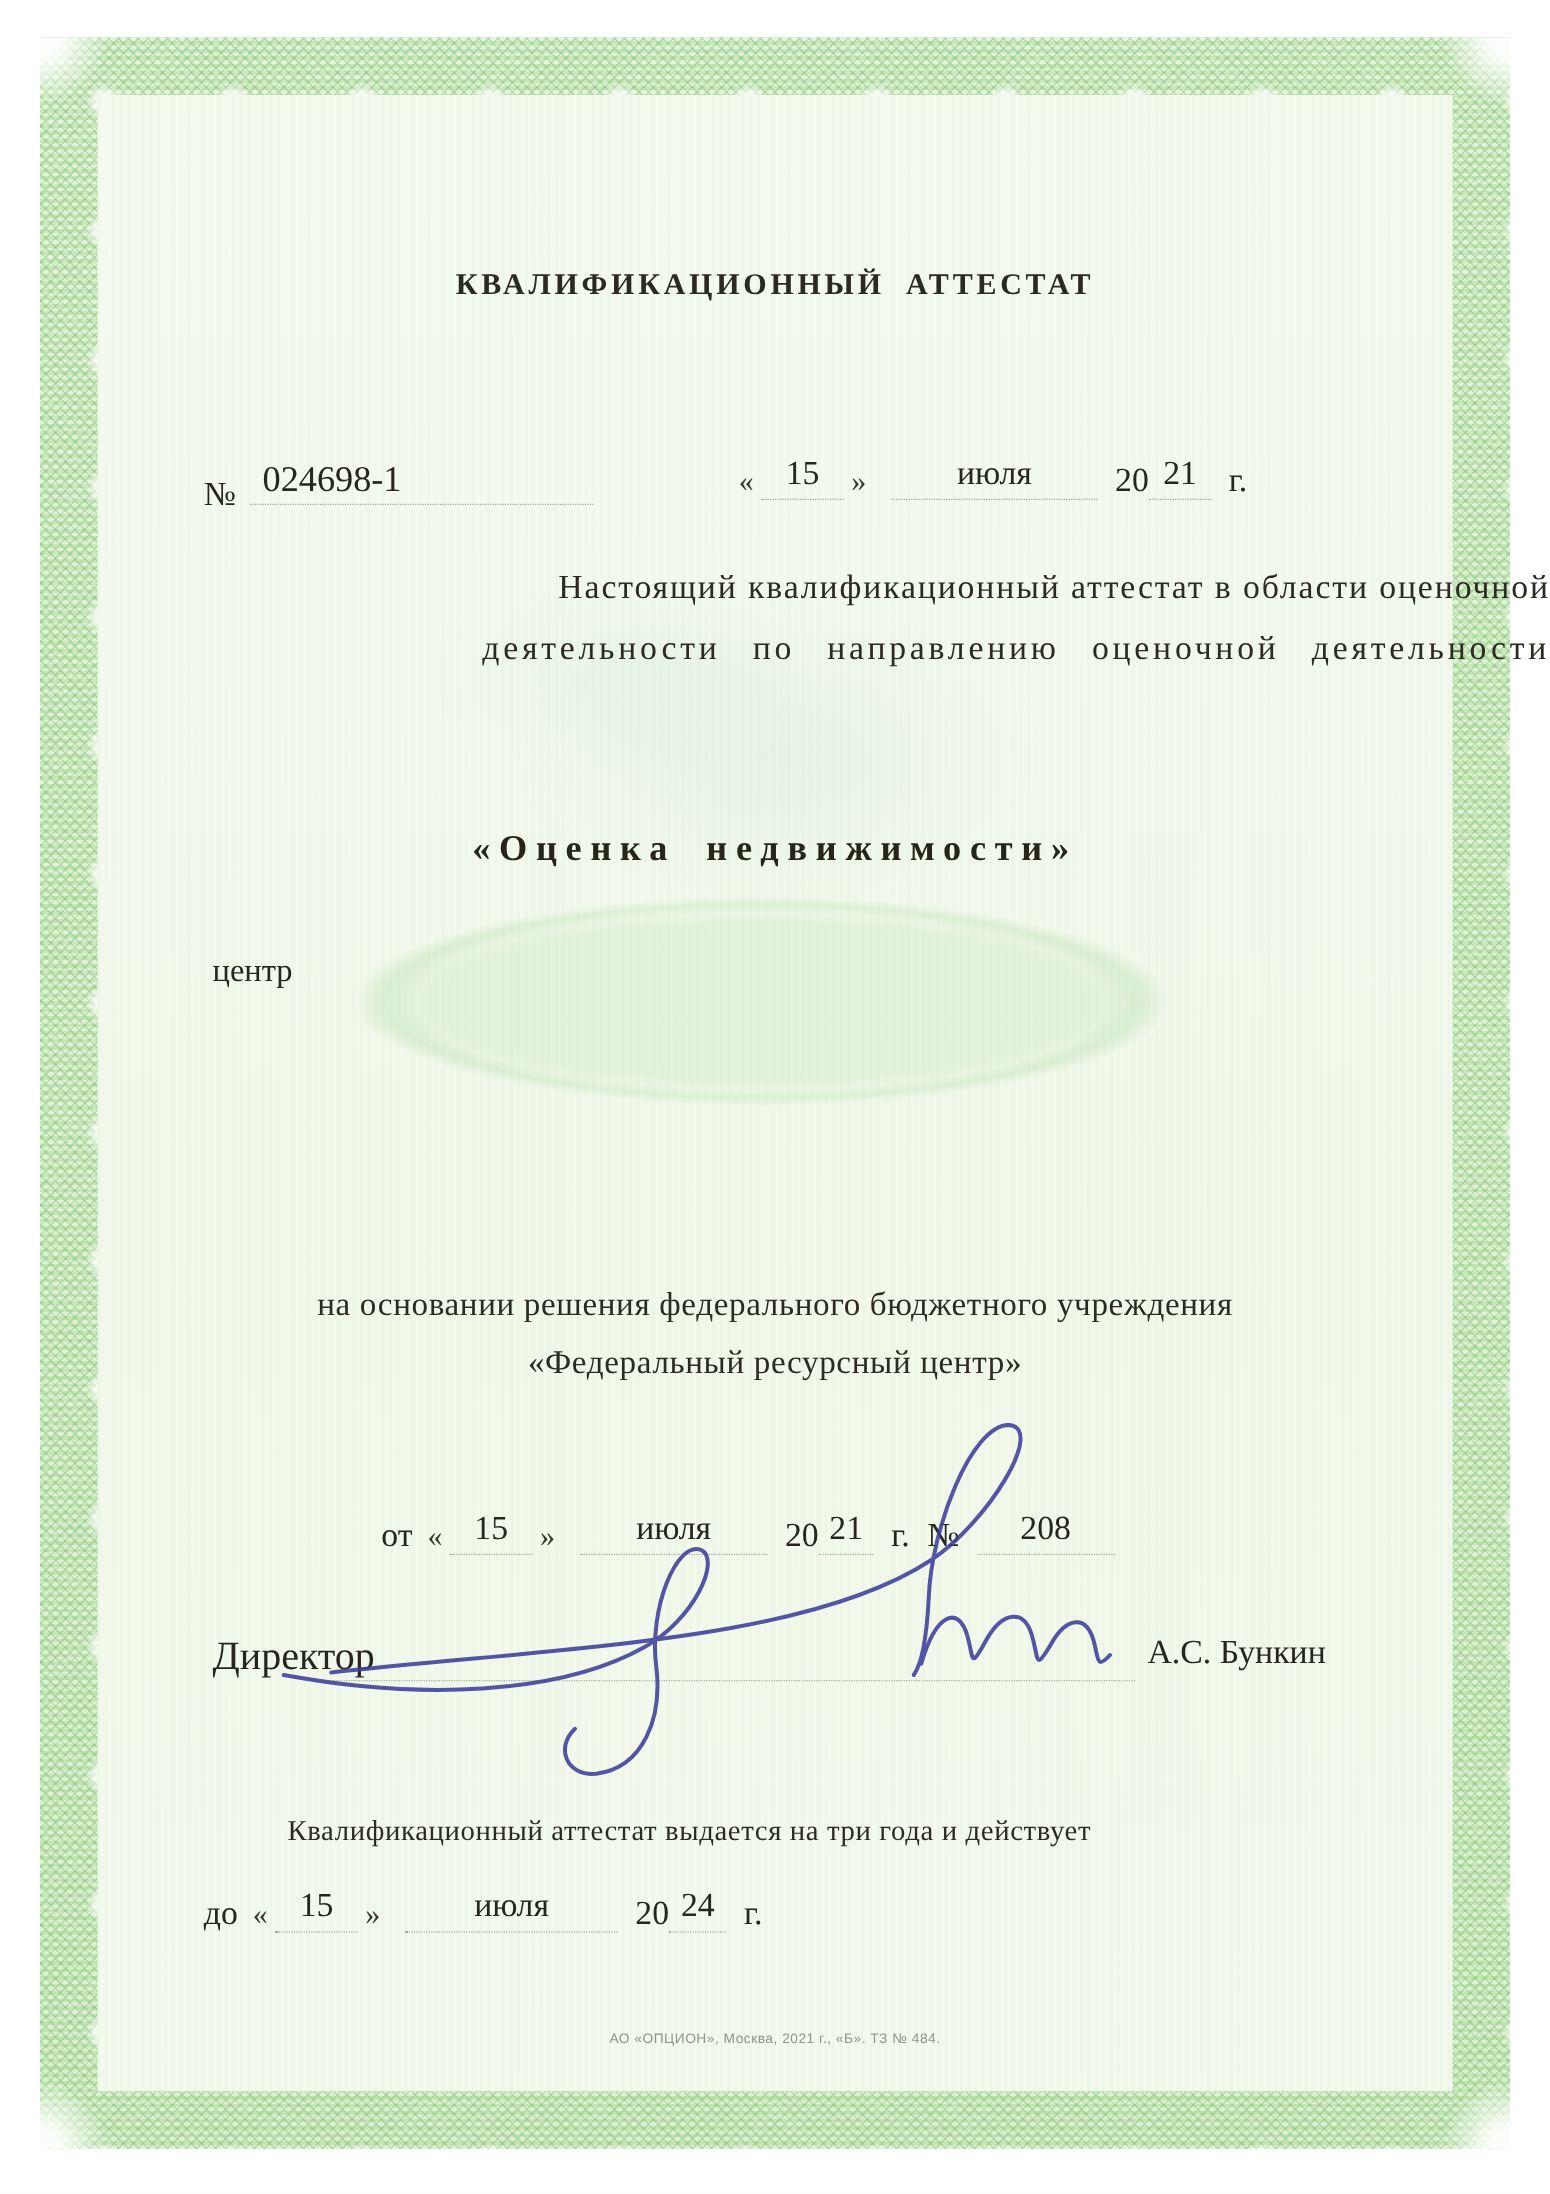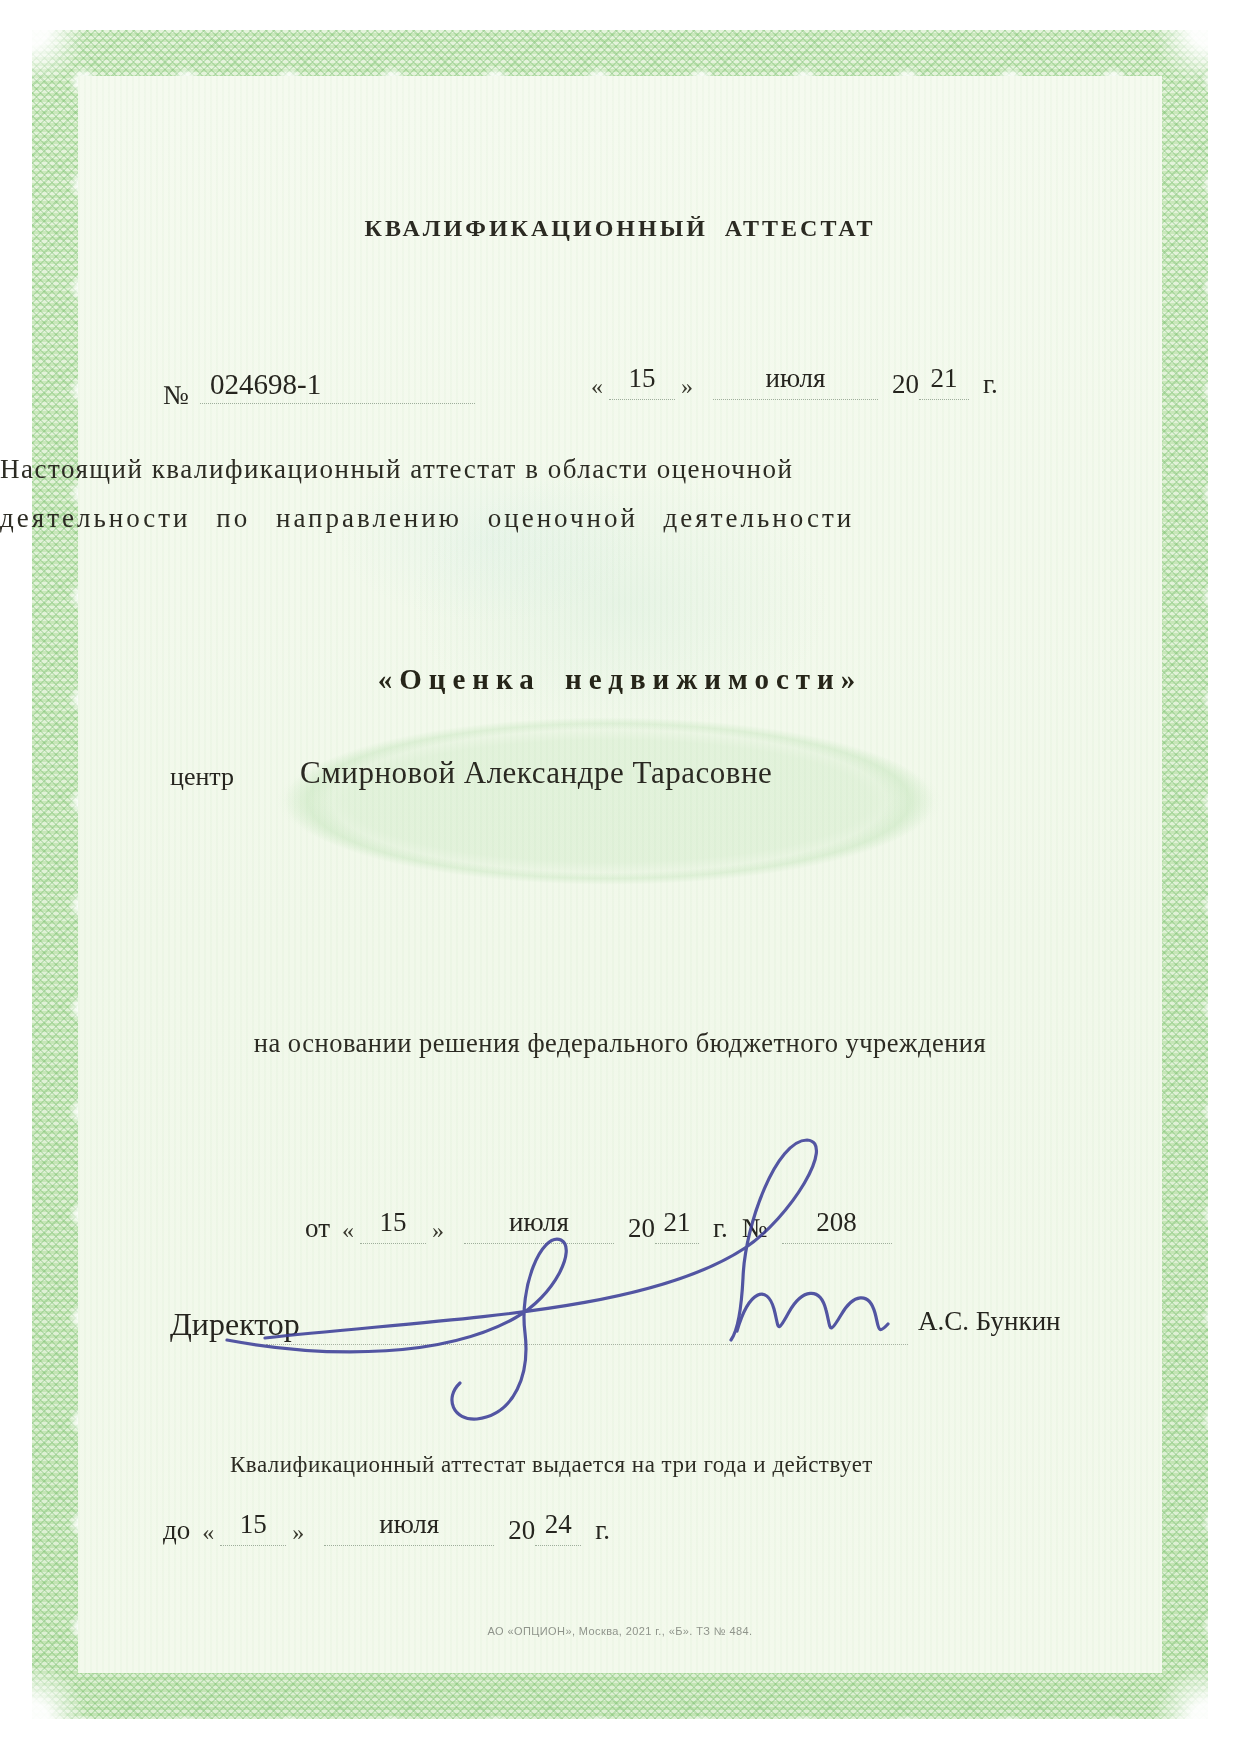--- a/index.html
+++ b/index.html
@@ -63,21 +63,21 @@
     text-align:center; padding-bottom:2px;
   }
   .fill { position:relative; top:-3px; }
   .q { padding:0 6px; font-size:24px; color:#3a392f; }
   .gap { display:inline-block; width:14px; }
   .w66  { width:66px; }  .w165 { width:165px; } .w50 { width:50px; }
   .w150 { width:150px; } .w44 { width:44px; }  .w110 { width:110px; }
   .w170 { width:170px; } .w46 { width:46px; }
 
   .intro {
-    top:445px; left:0; width:100%; text-align:left;
+    top:445px; left:0; width:100%; text-align:right;
     font-size:27px; line-height:49px; letter-spacing:1.5px; color:#2c2b23;font-family:Liberation Serif, serif;
   }
   .intro .l2 { letter-spacing:3px; word-spacing:16px; }
 
   .direction {
     top:663px; left:0; width:100%; text-align:center;
     font-weight:bold; font-size:29px; letter-spacing:7px; word-spacing:10px; color:#262519;
   }
 
   .issued-label { left:170px; top:762px; font-size:26px; }
@@ -137,24 +137,24 @@
     </div>
 
     <div class="abs intro">
       <div class="l1">Настоящий квалификационный аттестат в области оценочной</div>
       <div class="l2">деятельности по направлению оценочной деятельности</div>
     </div>
 
     <div class="abs direction">«Оценка недвижимости»</div>
 
     <div class="abs issued-label">центр</div>
-    <div class="abs holder-name">Смирновой Александре Тарасовне</div>
 
     <div class="abs basis">
       <div>на основании решения федерального бюджетного учреждения</div>
+      <div>«Федеральный ресурсный центр»</div>
     </div>
 
     <div class="abs dateline decision">
       <span class="prefix">от</span>
         <span class="q">«</span>
         <span class="blank w66"><span class="fill">15</span></span>
         <span class="q">»</span>
         <span class="gap"></span>
         <span class="blank w150"><span class="fill">июля</span></span>
         <span class="gap"></span>

